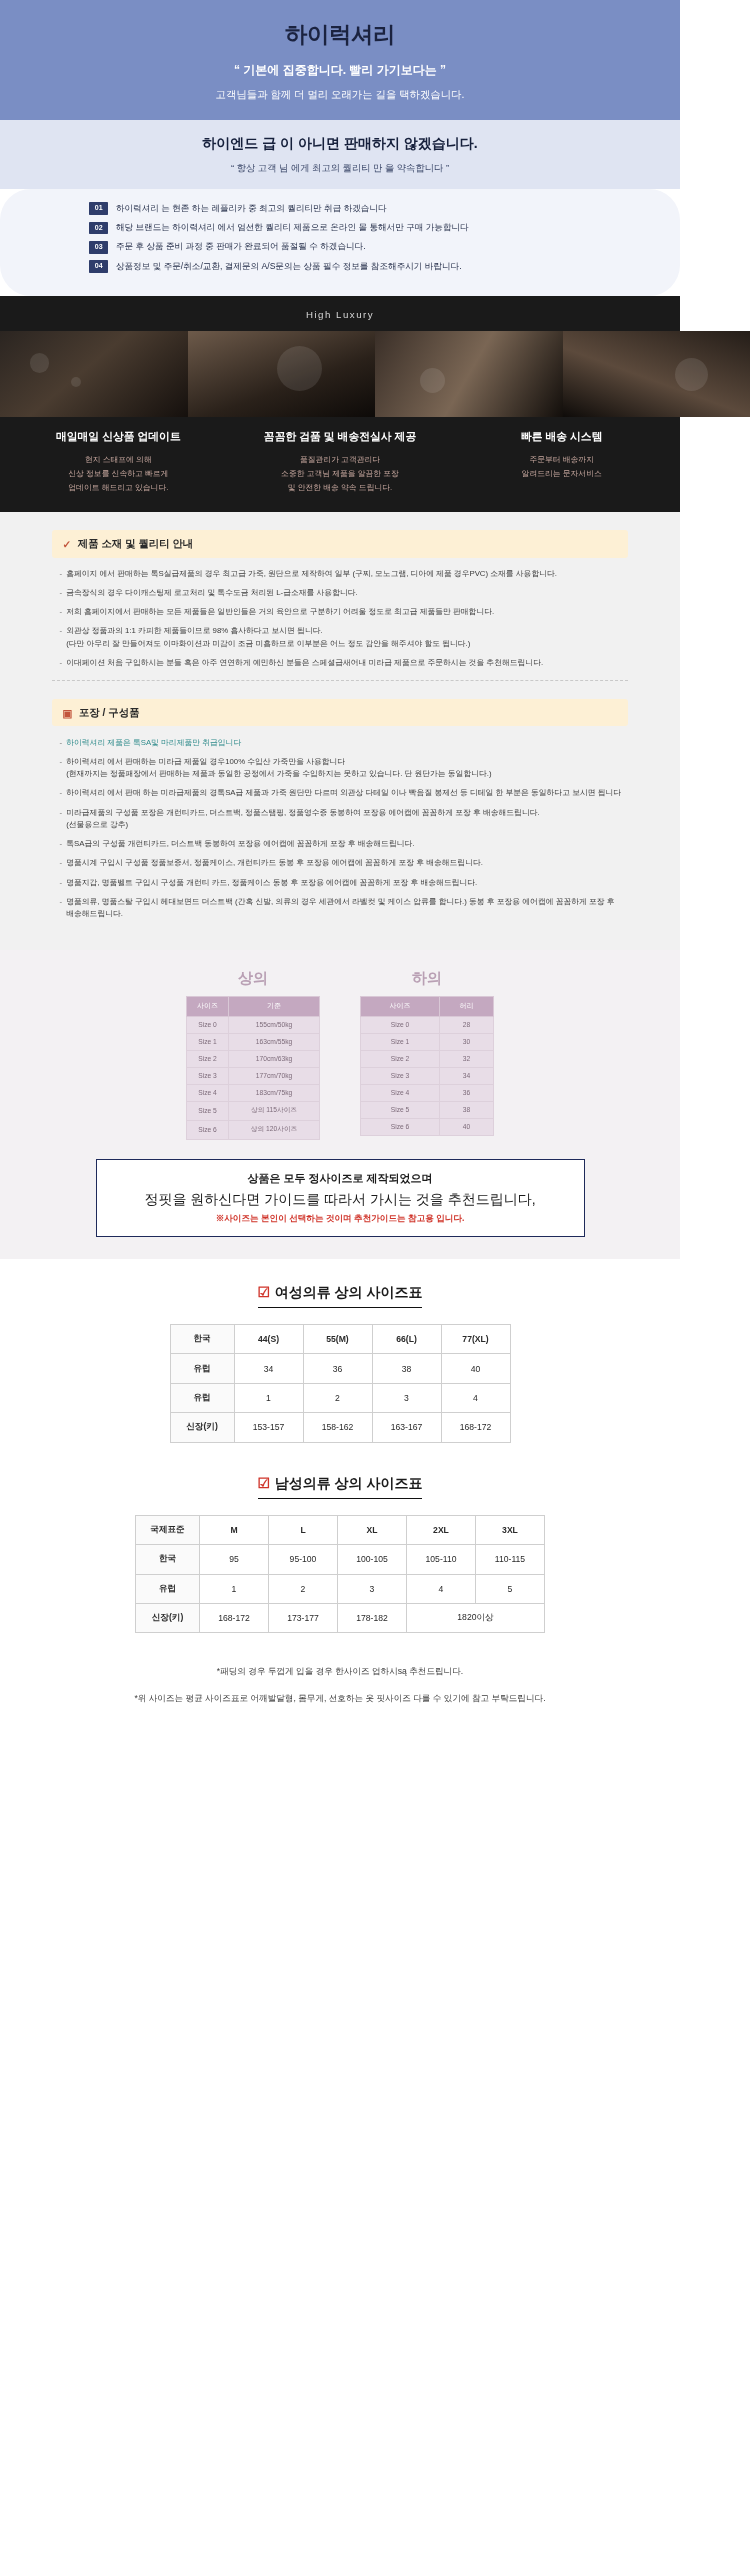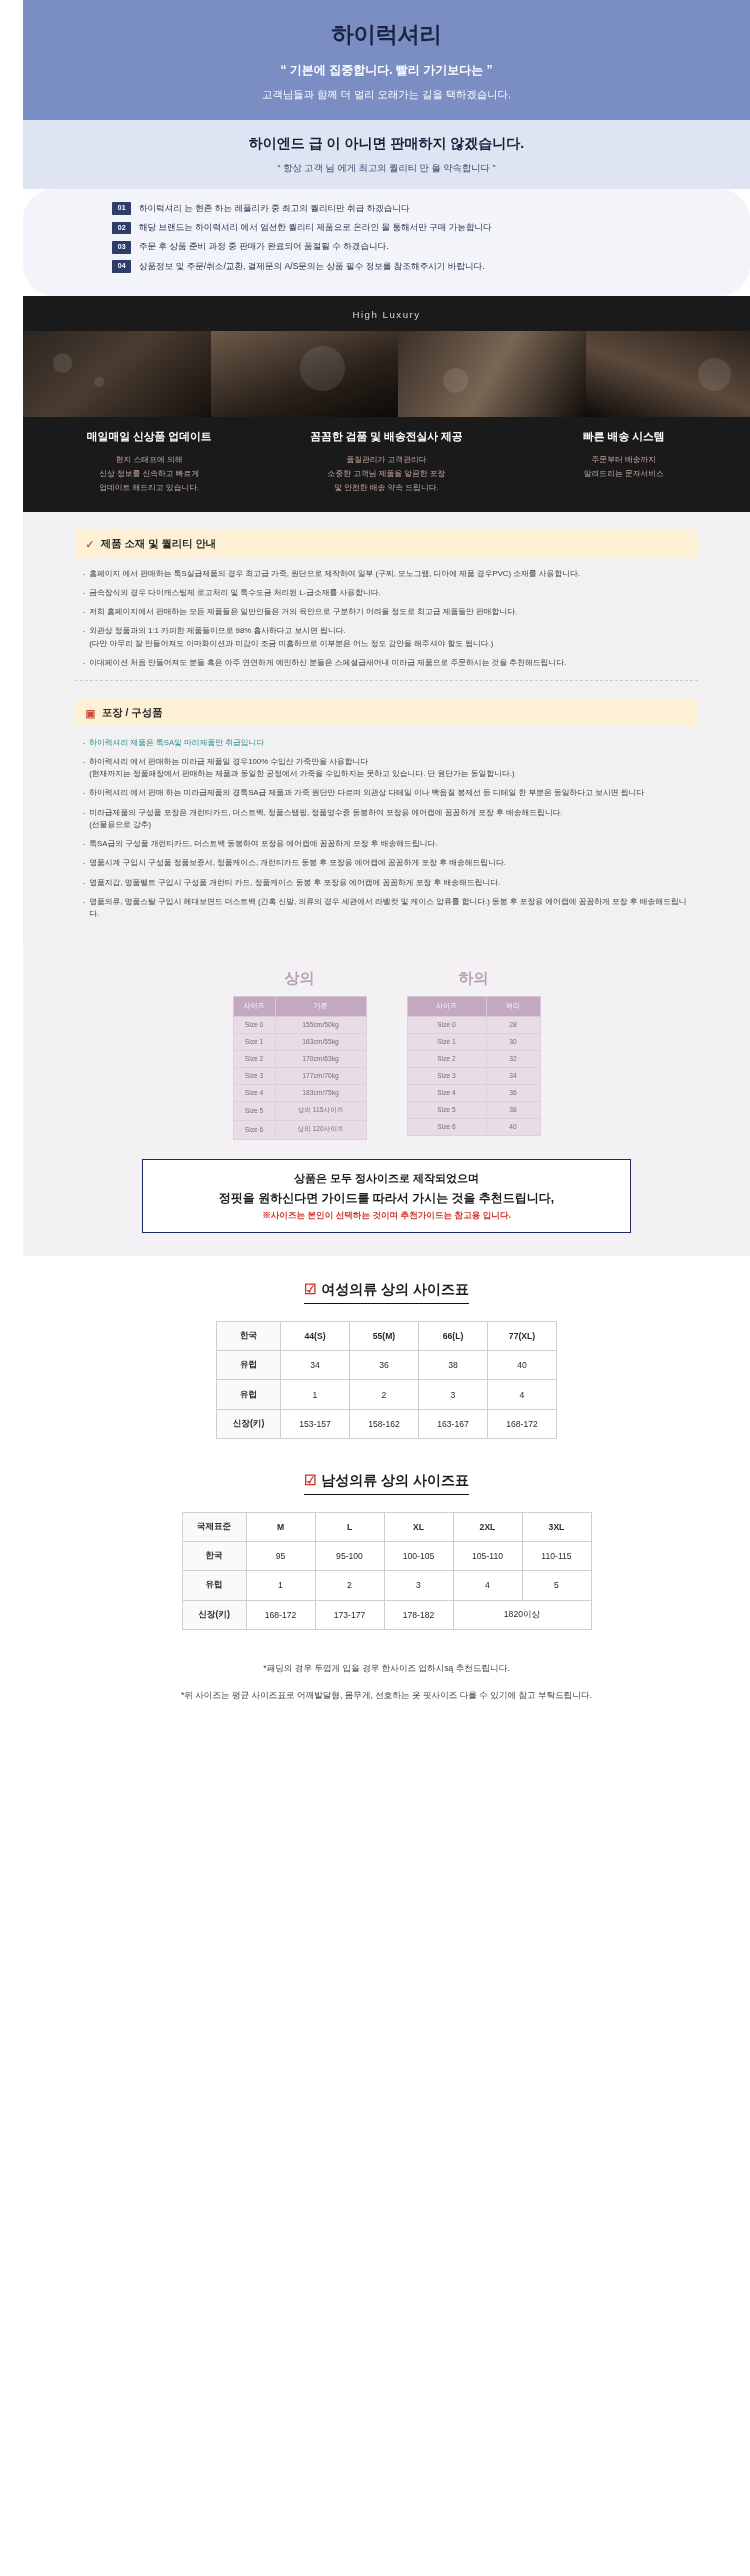--- a/index.html
+++ b/index.html
@@ -2,21 +2,21 @@
 <html style="font-size:12px"><head>
 <meta charset="utf-8">
 <style>
   * { box-sizing: border-box; margin: 0; padding: 0; }
   body {
     font-family: "Liberation Sans", sans-serif;
     width: 750px;
     background: #ffffff;
     color: #222;
   }
-  .page { width: 750px; position: relative; padding-left: 23px; }
+  .page { width: 680px; position: relative; }
 
   
   .hero {
     background: #7a8ec4;
     color: #ffffff;
     text-align: center;
     padding: 19.4px 15px 18px;
   }
   .hero h1 {
     font-size: 22.4px;
@@ -210,21 +210,21 @@
 
   .callout {
     width: 489px;
     margin: 19.4px auto 0;
     border: 1.5px solid #1e2a5a;
     background: #ffffff;
     text-align: center;
     padding: 9px 7.5px 9.7px;
   }
   .callout .l1 { font-size: 11px; font-weight: bold; color: #1b1b1b; line-height: 1.7; }
-  .callout .l2 { font-size: 12px; font-weight: bold; color: #1b1b1b; line-height: 1.7; }
+  .callout .l2 { font-size: 14px; font-weight: normal; color: #1b1b1b; line-height: 1.7; }
   .callout .l3 { font-size: 8.6px; font-weight: bold; color: #d0352b; line-height: 1.7; }
 
   
   .chartsec { background: #ffffff; padding: 25px 0 7.5px; text-align: center; }
   .chart-title {
     font-size: 14px;
     font-weight: bold;
     color: #1b1b1b;
     display: inline-block;
     border-bottom: 1.5px solid #111;
@@ -343,21 +343,21 @@
     <div class="sec-head">
       <span class="chk">✓</span>
       <span class="sec-title">제품 소재 및 퀄리티 안내</span>
     </div>
     <div class="bullets">
       <div class="bullet">홈페이지 에서 판매하는 톡S실급제품의 경우 최고급 가죽, 원단으로 제작하여 일부 (구찌, 모노그램, 디아에 제품 경우PVC) 소재를 사용합니다.</div>
       <div class="bullet">금속장식의 경우 다이캐스팅제 로고처리 및 톡수도금 처리된 L-급소재를 사용합니다.</div>
       <div class="bullet">저희 홈페이지에서 판매하는 모든 제품들은 일반인들은 거의 육안으로 구분하기 어려울 정도로 최고급 제품들만 판매합니다.</div>
       <div class="bullet" style="white-space:pre-line;">외관상 정품과의 1:1 카피한 제품들이므로 98% 흡사하다고 보시면 됩니다.
 (다만 아무리 잘 만들어져도 이마화이션과 미감이 조금 미흡하므로 이부분은 어느 정도 감안을 해주셔야 할도 됩니다.)</div>
-      <div class="bullet">이대페이션 처음 만들어져도 분들 혹은 아주 연연하게 예민하신 분들은 스페셜급새어내 미라급 제품으로 주문하시는 것을 추천해드립니다.</div>
+      <div class="bullet">이대페이션 처음 구입하시는 분들 혹은 아주 연연하게 예민하신 분들은 스페셜급새어내 미라급 제품으로 주문하시는 것을 추천해드립니다.</div>
     </div>
 
     <hr class="sec-sep">
 
     <div class="sec-head">
       <span class="chk">▣</span>
       <span class="sec-title">포장 / 구성품</span>
     </div>
     <div class="bullets">
       <div class="bullet teal">하이력셔리 제품은 톡SA및 마리제품만 취급입니다</div>

